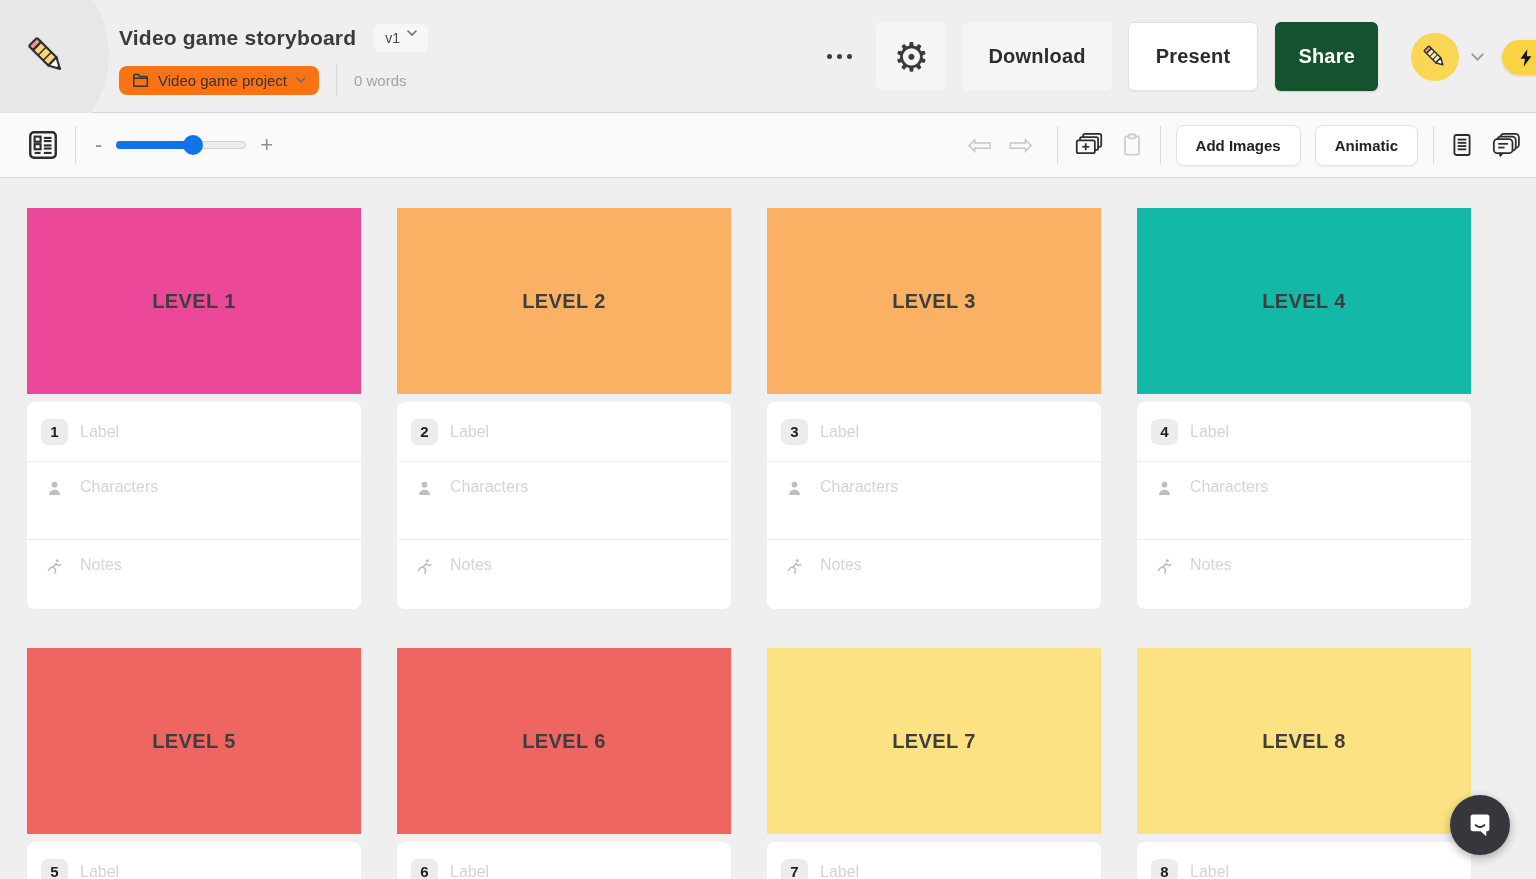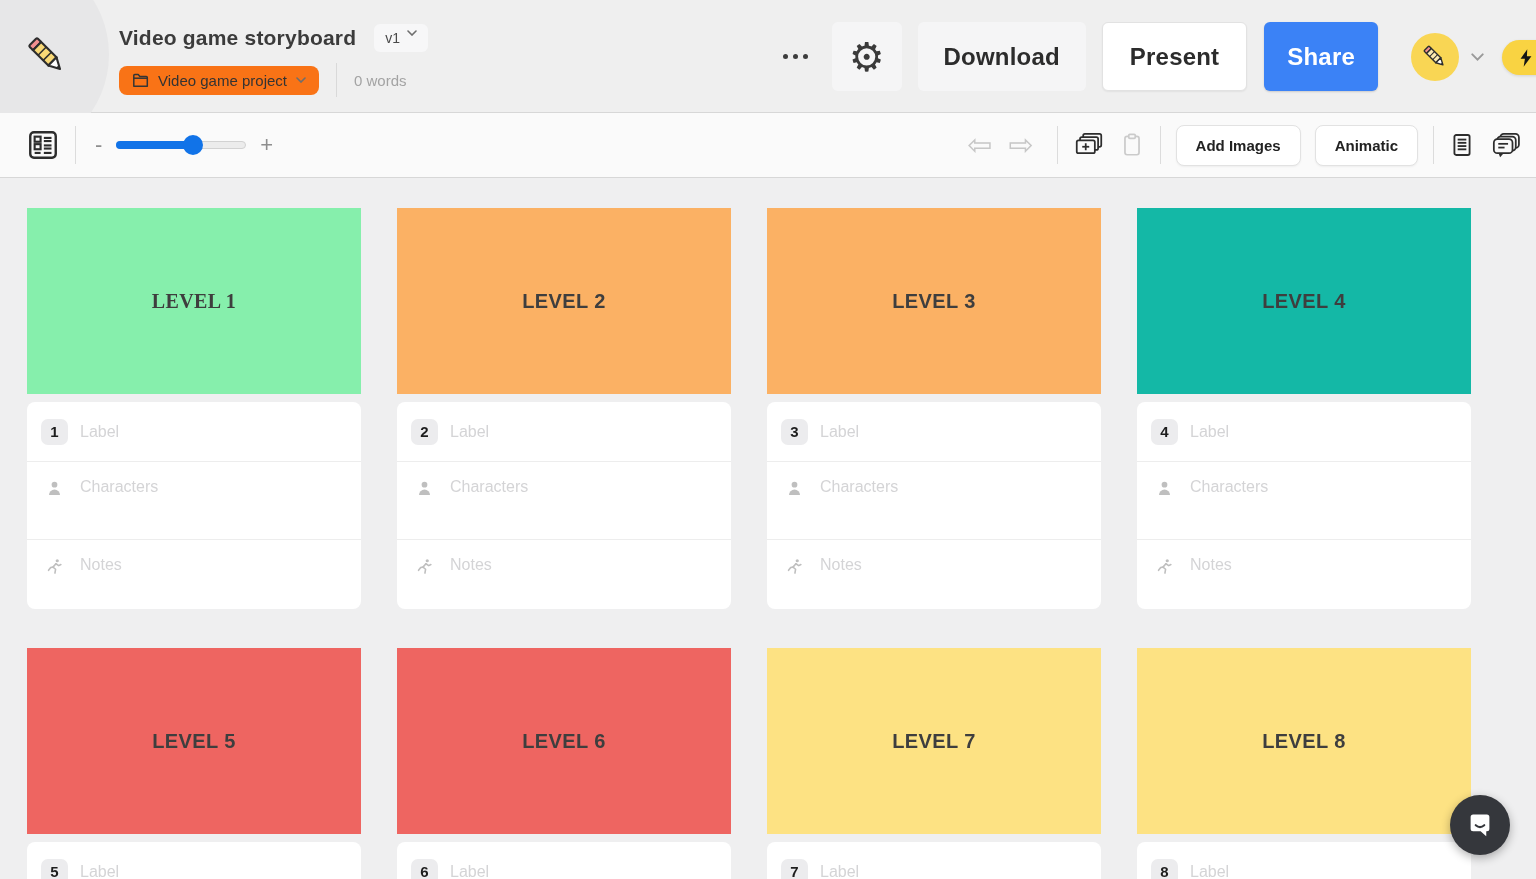--- a/index.html
+++ b/index.html
@@ -21,21 +21,21 @@
                   padding:6px 13px; font-size:15px; color:#333; cursor:pointer; }
   .vdiv-header { width:1px; height:34px; background:#d9d9d9; margin:0 17px; }
   .word-count { font-size:15px; color:#a3a3a3; }
 
   .header-actions { position:absolute; top:22px; right:52px; height:69px; display:flex; align-items:center; }
   .ellipsis-btn { display:flex; gap:5px; padding:8px; margin-right:16px; cursor:pointer; }
   .ellipsis-btn i { width:5px; height:5px; border-radius:50%; background:#3d3d3d; }
   .gear-btn { width:70px; height:69px; background:#f5f5f6; border-radius:6px; display:flex;
               align-items:center; justify-content:center; font-size:40px; color:#3a3a3a; cursor:pointer; margin-right:16px; line-height:1; }
   .btn { height:69px; border-radius:6px; display:flex; align-items:center; justify-content:center;
-         font-size:24px; font-weight:600; color:#2c2c2c; cursor:pointer; letter-spacing:.2px; }
+         font-size:20px; font-weight:600; color:#2c2c2c; cursor:pointer; letter-spacing:.2px; }
   .btn-download { background:#f5f5f6; padding:0 26px; margin-right:16px; }
   .btn-present  { background:#ffffff; border:1px solid #e2e2e2; box-shadow:0 1px 2px rgba(0,0,0,.06); padding:0 27px; margin-right:17px; }
   .btn-share    { color:#fff; padding:0 23px; box-shadow:0 1px 2px rgba(0,0,0,.15); }
   .avatar { width:48px; height:48px; border-radius:50%; display:flex; align-items:center; justify-content:center;
             margin-left:33px; cursor:pointer; }
   .avatar svg { width:28px; height:28px; }
   .avatar-chevron { margin-left:12px; cursor:pointer; display:flex; }
   .upgrade-pill { position:absolute; top:40px; right:-42px; width:76px; height:35px; border-radius:18px;
                   display:flex; align-items:center; padding-left:14px; cursor:pointer; box-shadow:0 1px 3px rgba(0,0,0,.12); }
 
@@ -124,21 +124,21 @@
     <div class="ellipsis-btn">
         <i></i>
         <i></i>
         <i></i>
       </div>
     <div class="gear-btn">
       <span>⚙</span>
     </div>
     <div class="btn btn-download">Download</div>
     <div class="btn btn-present">Present</div>
-    <div class="btn btn-share" id="share-btn" style="background: #3b82f6;">Share</div>
+    <div class="btn btn-share" id="share-btn" style="background: #14532d;">Share</div>
     <div class="avatar" id="avatar" style="background: rgb(249, 214, 84);">
       <svg viewBox="0 0 24 24">
         <g transform="rotate(45 12 12)">
           <rect x="1.6" y="9" width="3.1" height="6" rx="0.7" fill="#f28f8f" stroke="#2d2d2d" stroke-width="1.2"></rect>
           <rect x="4.7" y="9" width="11.3" height="6" fill="#fbe9b0" stroke="#2d2d2d" stroke-width="1.2"></rect>
           <line x1="8.4" y1="9" x2="8.4" y2="15" stroke="#2d2d2d" stroke-width="0.9"></line>
           <line x1="12.2" y1="9" x2="12.2" y2="15" stroke="#2d2d2d" stroke-width="0.9"></line>
           <polygon points="16,9 21.6,12 16,15" fill="#ffffff" stroke="#2d2d2d" stroke-width="1.2" stroke-linejoin="round"></polygon>
           <polygon points="19.7,10.95 21.6,12 19.7,13.05" fill="#2d2d2d"></polygon>
         </g>
@@ -224,21 +224,21 @@
       <rect x="4" y="7" width="16" height="12" rx="3"></rect>
       <line x1="7.8" y1="11" x2="16.2" y2="11"></line>
       <line x1="7.8" y1="14.2" x2="13.2" y2="14.2"></line>
       <polygon points="8,18.8 12.6,18.8 9.4,22.6" fill="#2d2d2d" stroke="none"></polygon>
     </svg>
   </div>
 </div>
 
 <main class="board" id="board">
   <section class="frame-card">
-    <div class="frame-image" style="background: #86efac; font-family: Liberation Serif, serif;">
+    <div class="frame-image" style="background: #ec4899;">
       <span class="frame-title">LEVEL 1</span>
     </div>
     <div class="frame-details">
       <div class="fd-row row-label">
         <span class="badge">1</span>
         <span class="placeholder">Label</span>
       </div>
       <div class="fd-row row-characters">
         <span class="field-icon">
           <svg width="17" height="17" viewBox="0 0 16 16" fill="#bfbfbf">

